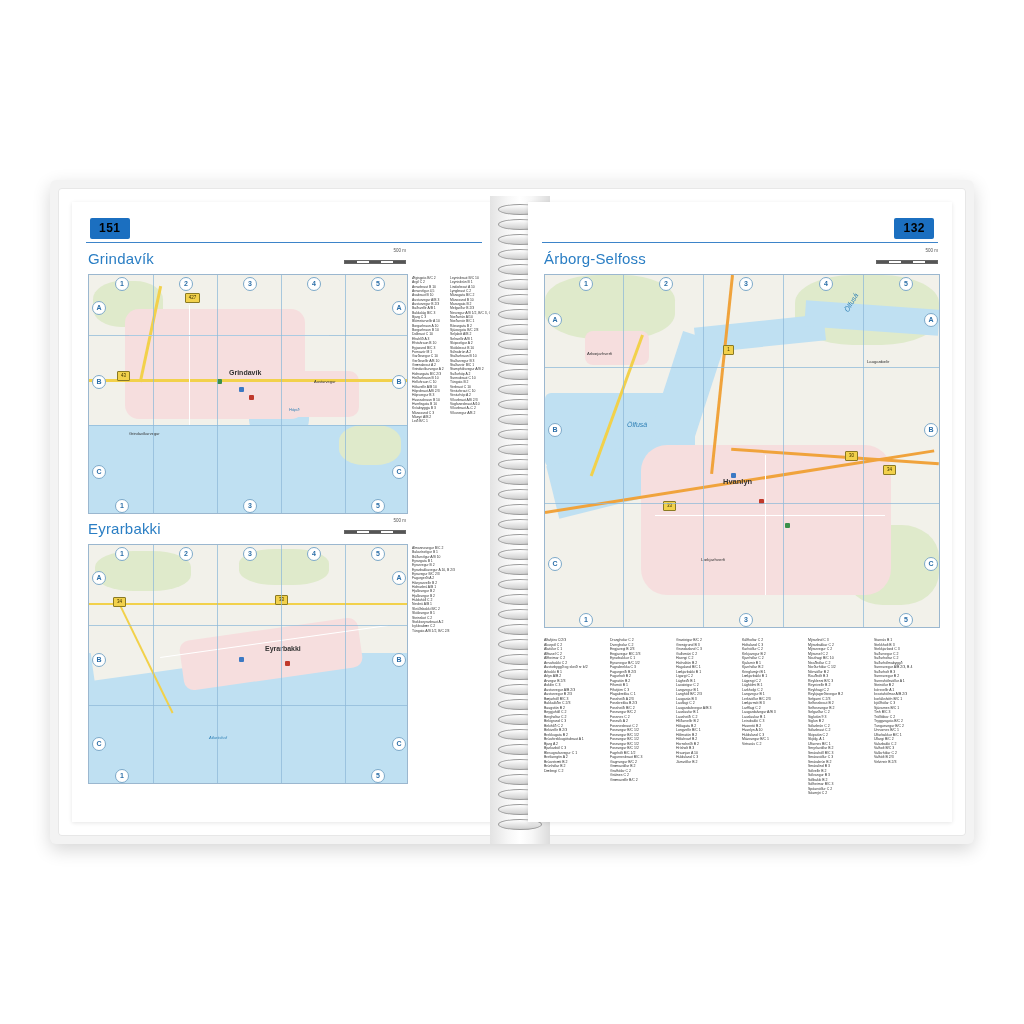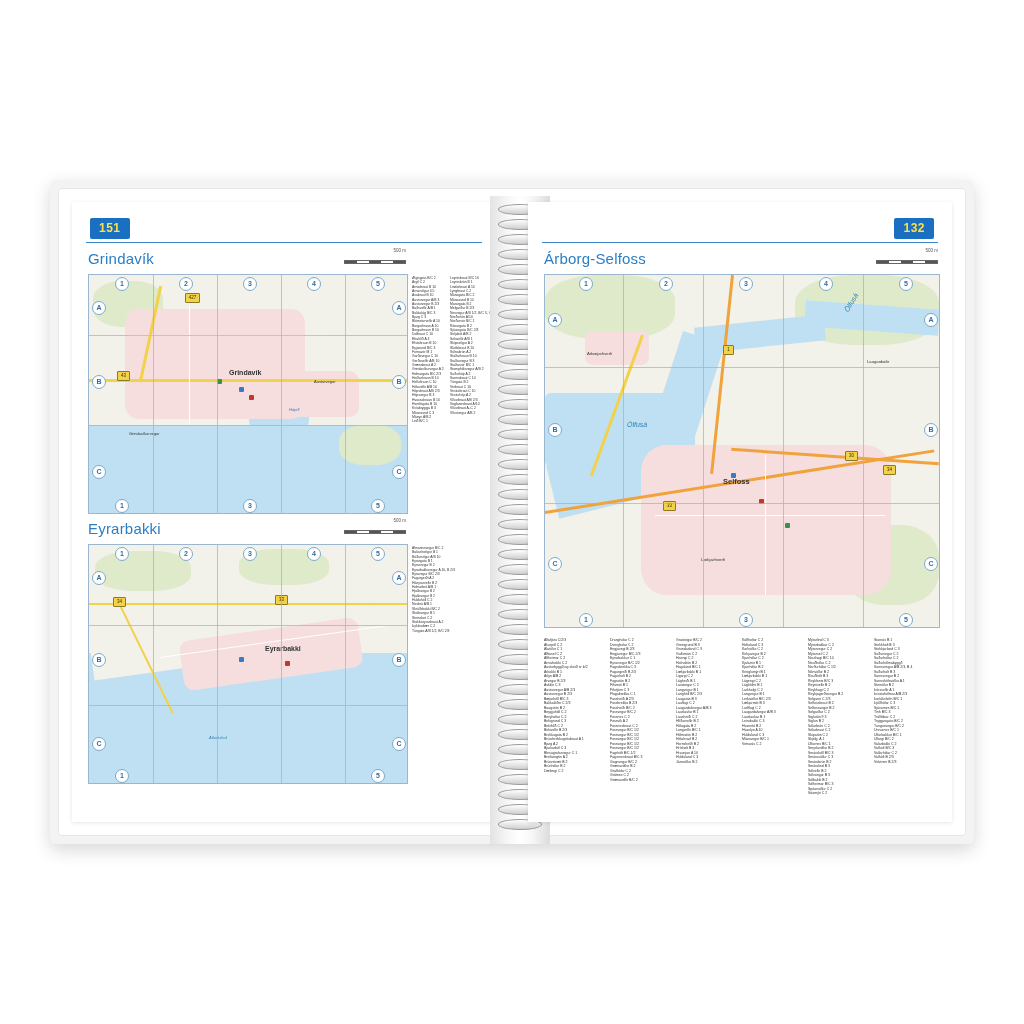--- a/index.html
+++ b/index.html
@@ -37,21 +37,21 @@
   .rings{position:absolute;left:440px;top:16px;width:44px;height:630px;}
   .ring{
     position:absolute;left:0;width:42px;height:9px;
     border:1.6px solid #9a9a9a;border-radius:50%;
     background:linear-gradient(to bottom,#ffffff,#cfcfcf);
   }
 
   
   .pagenum{
     position:absolute;top:16px;
-    background:#1b6fc0;color:#fde047;font-size:12px;font-weight:bold;
+    background:#1b6fc0;color:#000000;font-size:12px;font-weight:bold;
     padding:3px 9px 4px 9px;border-radius:2px;letter-spacing:.5px;
   }
   .pagenum-left{left:18px;}
   .pagenum-right{right:18px;}
   .rule{position:absolute;height:1px;background:#1b6fc0;opacity:.85;}
   .city-title{
     position:absolute;color:#2a7ec4;font-size:15px;letter-spacing:.2px;
   }
   .scalebar{position:absolute;height:9px;}
   .scalebar .bar{position:absolute;left:0;top:4px;height:4px;width:100%;
@@ -376,21 +376,21 @@
           <div class="road-o" style="left:186px;top:0;width:3px;height:200px;transform:rotate(6deg);transform-origin:top;"></div>
           <div class="road-o" style="left:186px;top:180px;width:208px;height:3px;transform:rotate(4deg);"></div>
           <div class="road-y" style="left:96px;top:60px;width:3px;height:150px;transform:rotate(20deg);transform-origin:top;"></div>
           <div class="road-w" style="left:110px;top:240px;width:230px;height:1px;"></div>
           <div class="road-w" style="left:220px;top:180px;width:1px;height:140px;"></div>
           <div class="shield" style="left:178px;top:70px;width:9px;">1</div>
           <div class="shield" style="left:300px;top:176px;width:11px;">30</div>
           <div class="shield" style="left:118px;top:226px;width:11px;">33</div>
           <div class="shield" style="left:338px;top:190px;width:11px;">34</div>
 
-          <div class="placelbl" style="left:178px;top:202px;font-size:7.5px;">Selfoss</div>
+          <div class="placelbl" style="left:178px;top:202px;font-size:7.5px;">Hvanlyn</div>
           <div class="placelbl" style="left:42px;top:76px;font-size:4.2px;font-weight:normal;">Árbæjarhverfi</div>
           <div class="placelbl" style="left:322px;top:84px;font-size:4.2px;font-weight:normal;">Laugardælir</div>
           <div class="placelbl" style="left:156px;top:282px;font-size:4.4px;font-weight:normal;">Lækjarhverfi</div>
           <div class="watlbl" style="left:82px;top:146px;font-size:7px;">Ölfusá</div>
           <div class="watlbl" style="left:296px;top:24px;font-size:7px;transform:rotate(-60deg);">Ölfusá</div>
           <div class="poi red" style="left:214px;top:224px;"></div>
           <div class="poi" style="left:186px;top:198px;"></div>
           <div class="poi grn" style="left:240px;top:248px;"></div>
 
           <div class="grid-v" style="left:78px;top:0;height:352px;"></div>

